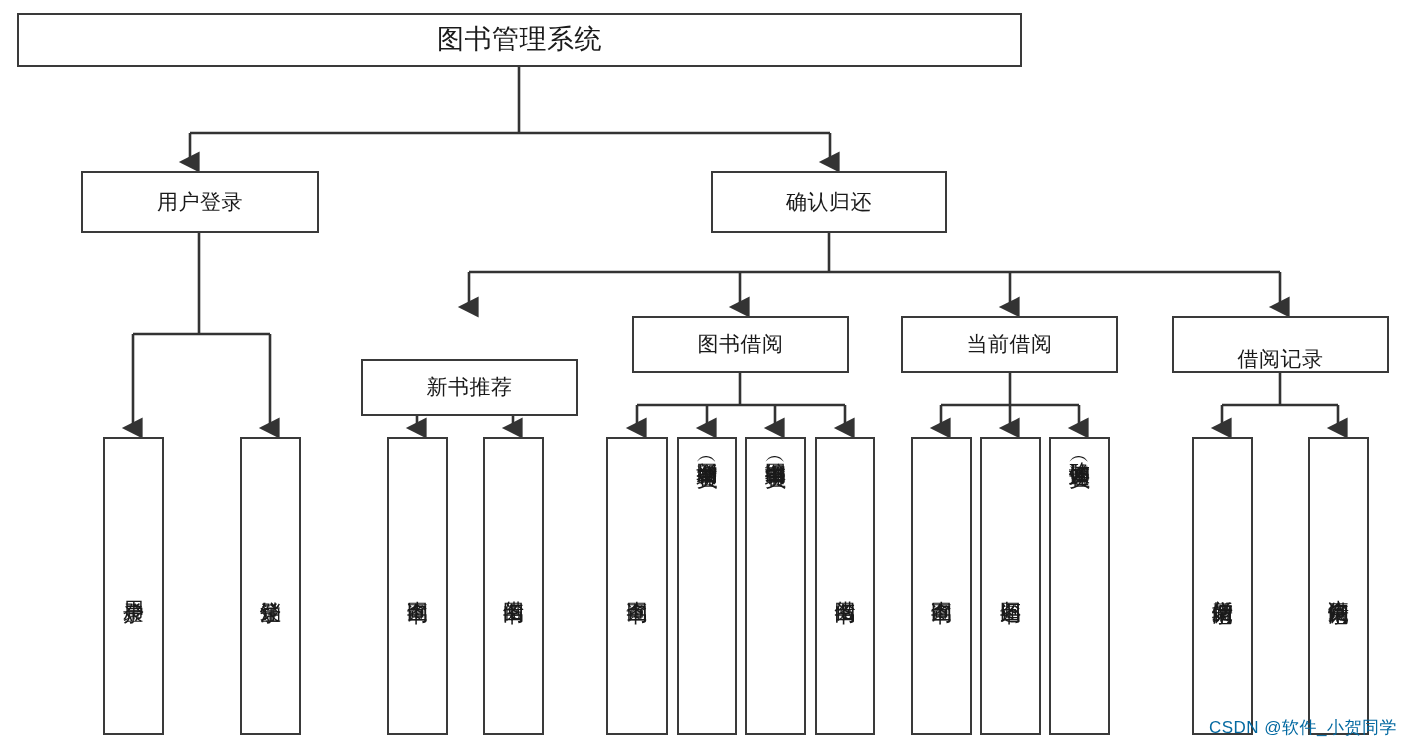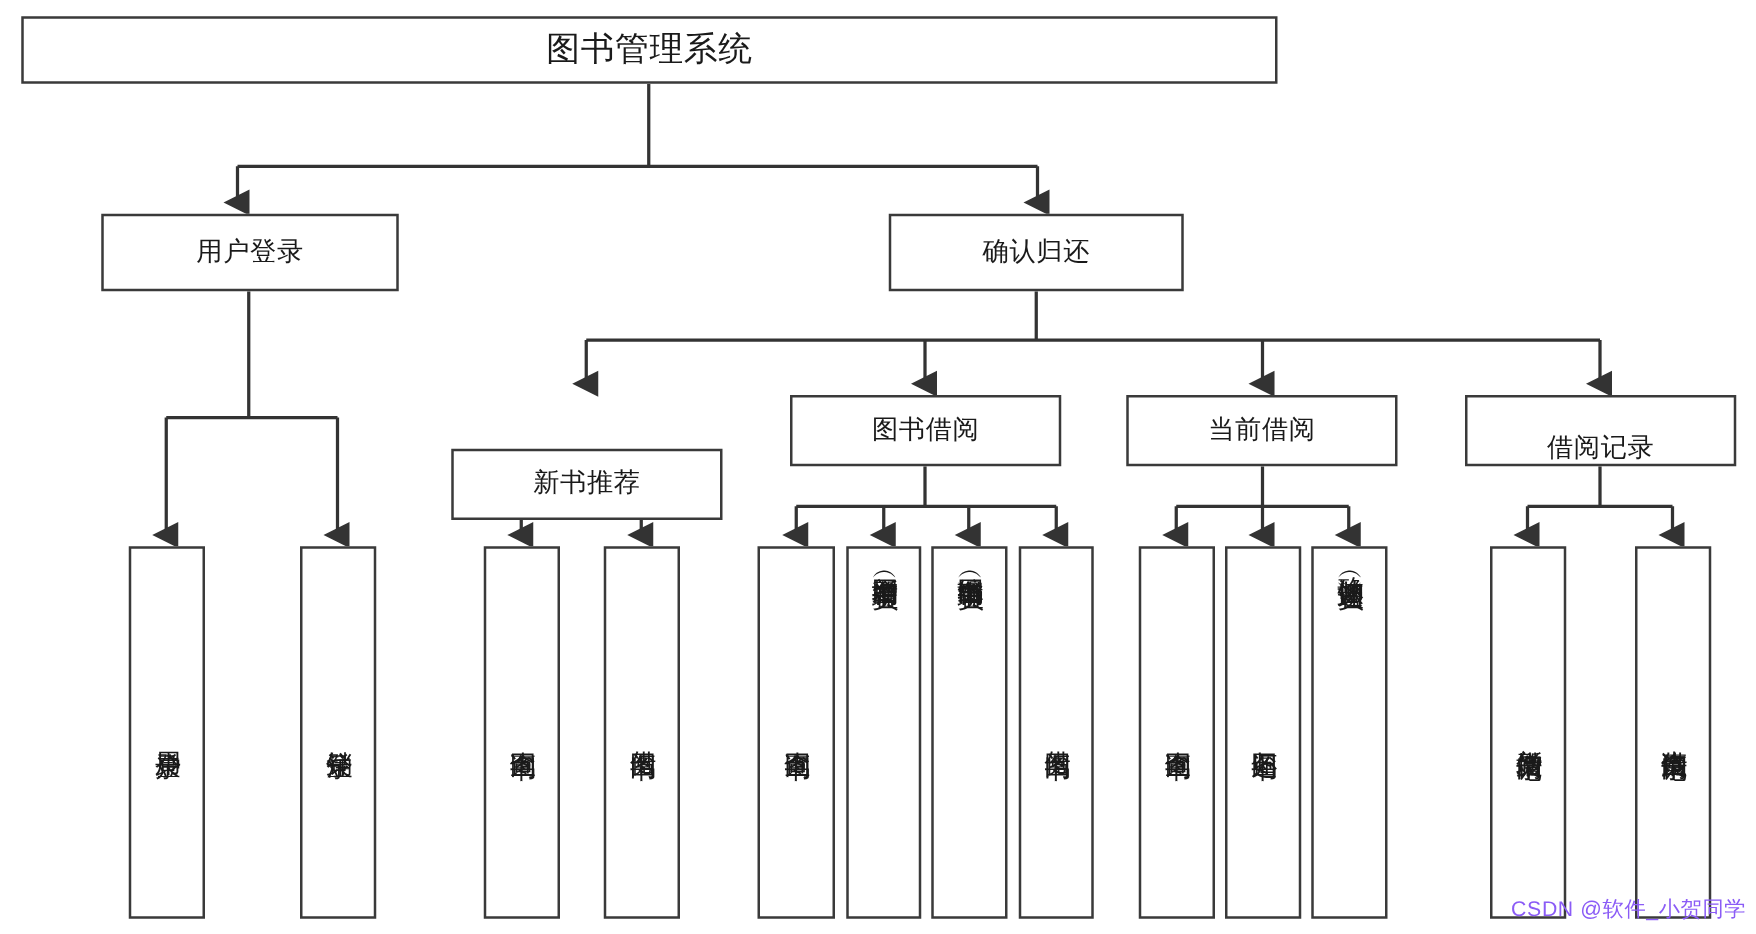--- a/index.html
+++ b/index.html
@@ -59,21 +59,21 @@
   }
   .node.vertical.centered {
     align-items: center;
     padding-top: 0;
   }
   #watermark {
     position: absolute;
     right: 8px;
     bottom: 8px;
     font-size: 17px;
-    color: #8b5cf6;
+    color: #0369a1;
     letter-spacing: 0.5px;
     z-index: 5;
     white-space: nowrap;
   }
 </style>
 </head>
 <body>
 
 <div id="canvas">
 

